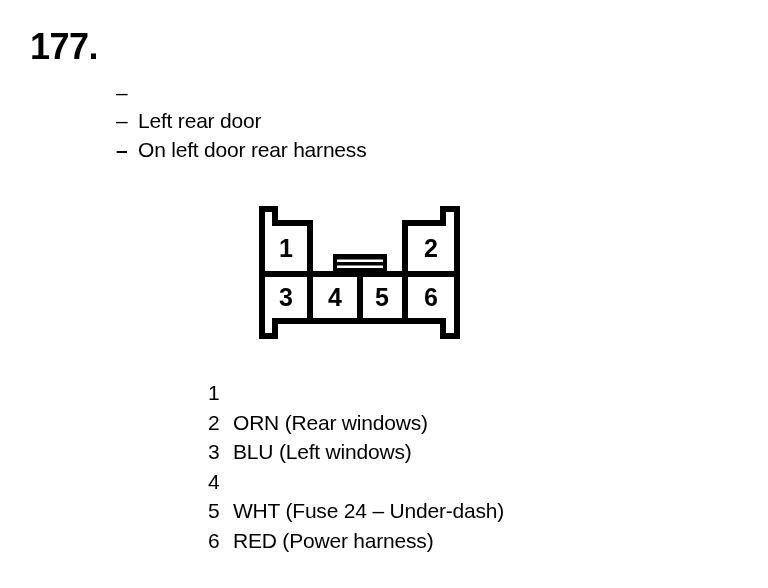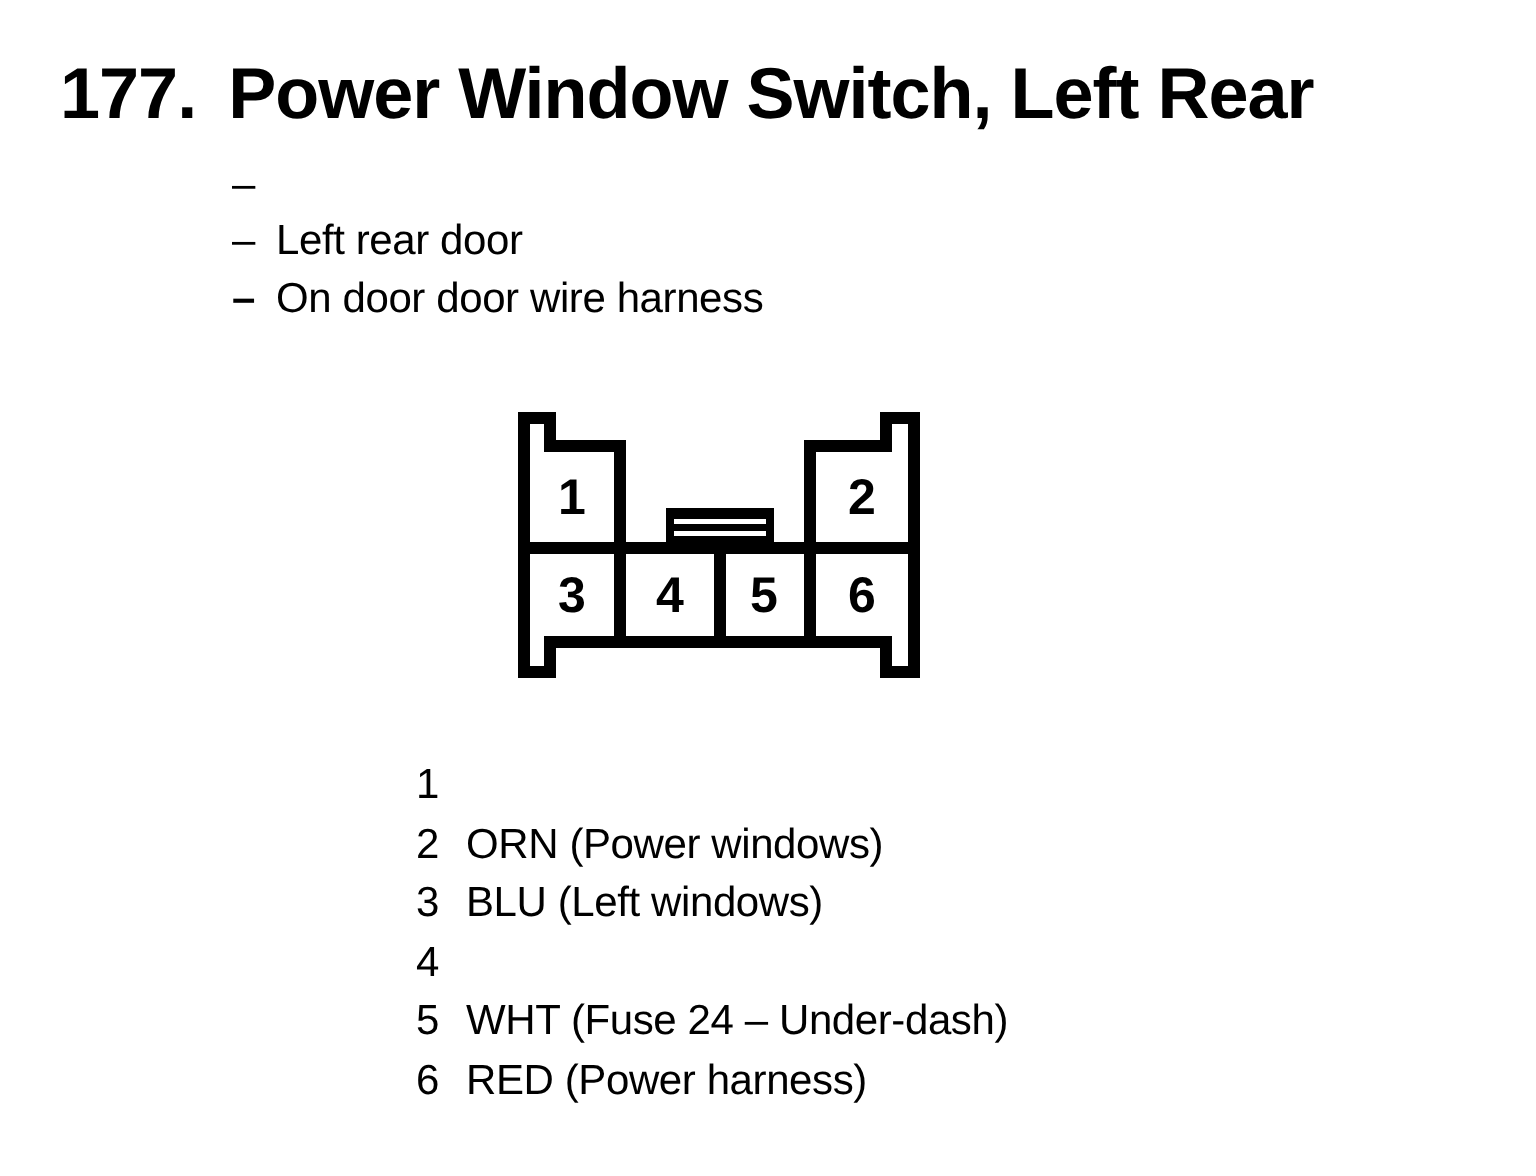--- a/index.html
+++ b/index.html
@@ -80,34 +80,33 @@
     flex: 0 0 25px;
   }
 </style>
 </head>
 <body>
 
 <div class="sheet">
 
   <div class="title-row">
     <span>177.</span>
-    <span>Power Window Switch, Left Rear</span>
   </div>
 
   <div class="details">
     <div class="detail-row">
       <span class="dash">–</span>
     </div>
     <div class="detail-row">
       <span class="dash">–</span>
       <span>Left rear door</span>
     </div>
     <div class="detail-row">
       <span class="dash">–</span>
-      <span>On door door wire harness</span>
+      <span>On left door rear harness</span>
     </div>
   </div>
 
   <svg class="connector-svg" viewBox="0 0 210 140" xmlns="http://www.w3.org/2000/svg">
 
     <path d="M 7,7 H 20 V 21 H 55 V 72 H 150 V 21 H 188 V 7 H 202 V 134 H 188 V 119 H 20 V 134 H 7 Z" fill="none" stroke="#000000" stroke-width="6"></path>
 
     <line x1="7" y1="72" x2="202" y2="72" stroke="#000000" stroke-width="6"></line>
 
     <line x1="55" y1="72" x2="55" y2="119" stroke="#000000" stroke-width="6"></line>
@@ -125,21 +124,21 @@
     <text x="127" y="104" text-anchor="middle">5</text>
     <text x="176" y="104" text-anchor="middle">6</text>
   </svg>
 
   <div class="legend">
     <div class="legend-row">
       <span class="pin-num">1</span>
     </div>
     <div class="legend-row">
       <span class="pin-num">2</span>
-      <span class="wire">ORN (Power windows)</span>
+      <span class="wire">ORN (Rear windows)</span>
     </div>
     <div class="legend-row">
       <span class="pin-num">3</span>
       <span class="wire">BLU (Left windows)</span>
     </div>
     <div class="legend-row">
       <span class="pin-num">4</span>
     </div>
     <div class="legend-row">
       <span class="pin-num">5</span>

